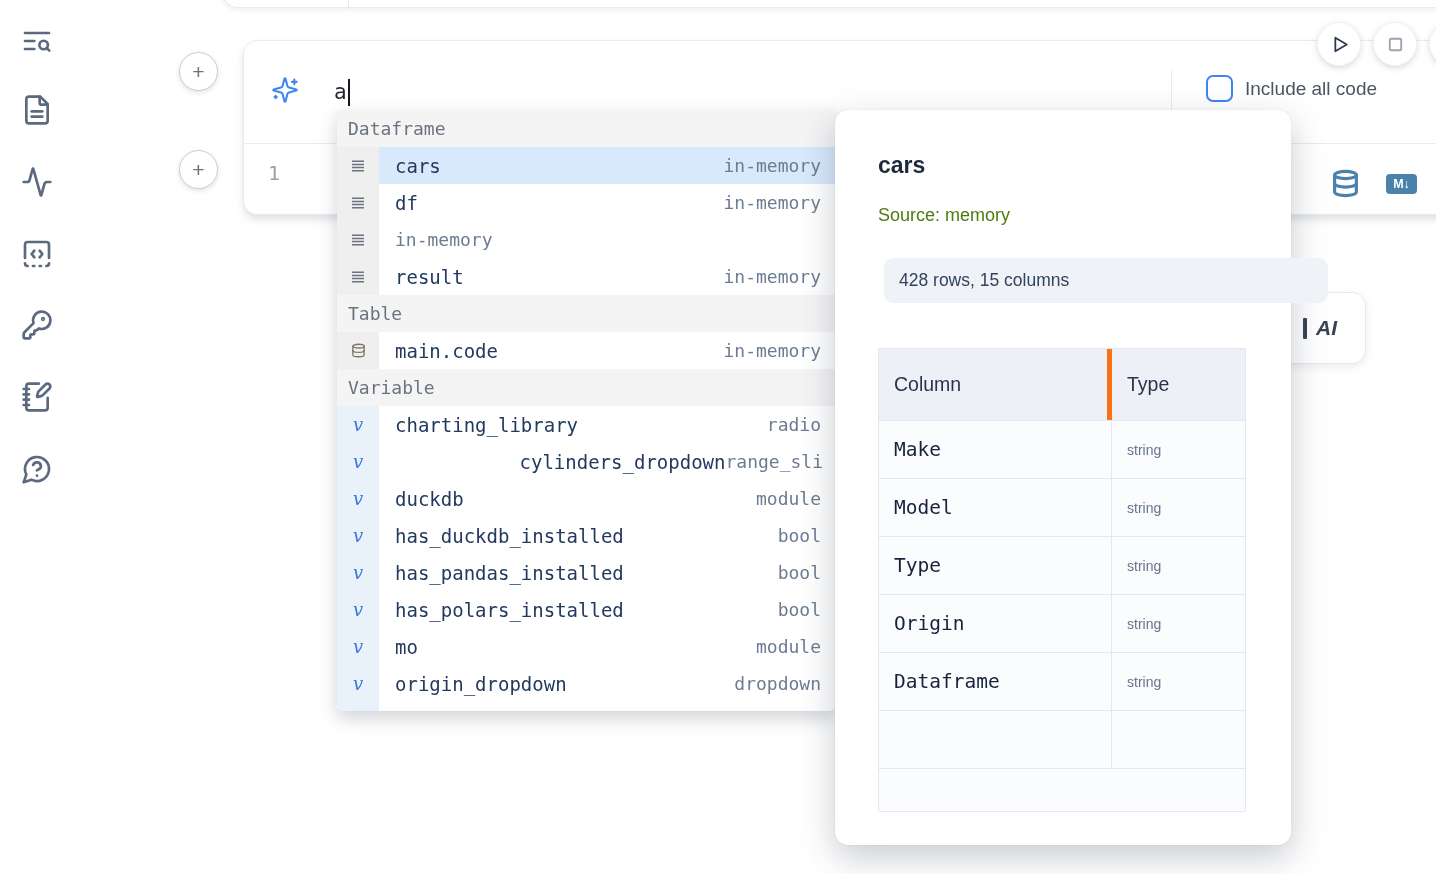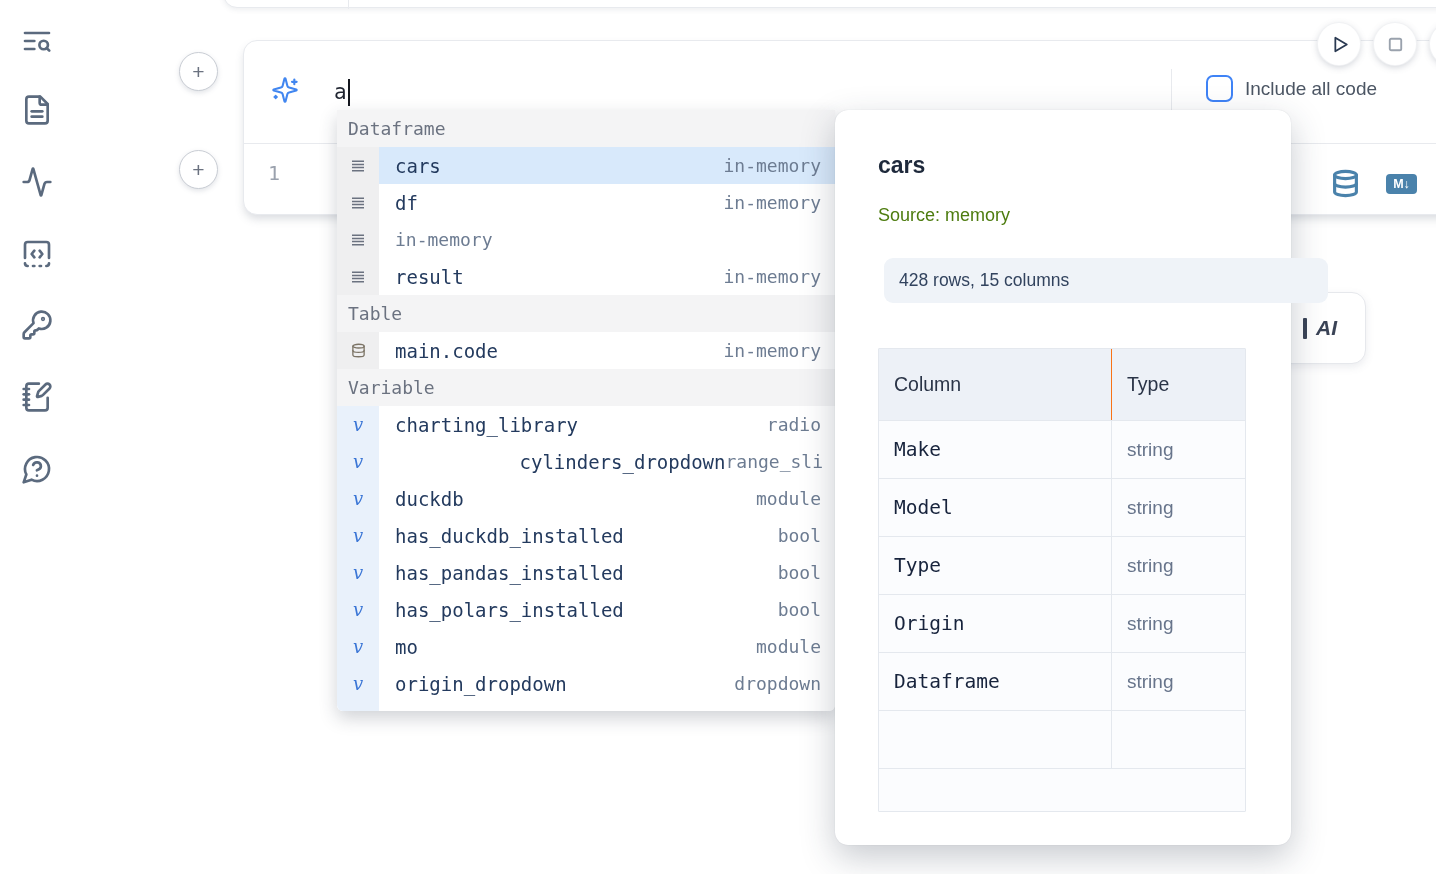--- a/index.html
+++ b/index.html
@@ -75,27 +75,27 @@
     border-radius:13px; box-shadow:0 12px 34px rgba(40,50,70,.26), 0 0 1px rgba(40,50,70,.2); z-index:30; }
   .p-title { position:absolute; left:43px; top:42px; font-size:23px; font-weight:bold; color:#1e293b; }
   .p-source { position:absolute; left:43px; top:95px; font-size:18px; color:#4d7c0f; }
   .p-badge { position:absolute; left:43px; top:148px; width:444px; height:45px; background:#eff3f8;
     border-radius:9px; display:flex; align-items:center; padding-left:15px;
     font-size:17.5px; color:#32435e;margin-left:6px; }
   .p-table { position:absolute; left:43px; top:238px; width:368px; height:464px;
     border:1px solid #e4e8ee; border-radius:1px; overflow:hidden; background:#fbfcfe; }
   .p-thead { height:72px; display:flex; background:#edf1f7; border-bottom:1px solid #e4e8ee; }
   .p-th { font-size:19.5px; color:#2a3447; display:flex; align-items:center; padding-left:15px; }
-  .p-th:first-child { width:233px; border-right:1px solid #f97316; }
+  .p-th:first-child { width:233px; border-right:5px solid #f97316; }
   .p-th:last-child { flex:1; }
   .p-row { height:58px; display:flex; border-bottom:1px solid #e4e8ee; background:#fbfcfe; }
   .p-cell-col { width:233px; border-right:1px solid #e4e8ee; display:flex; align-items:center;
     padding-left:15px; font-family:"DejaVu Sans Mono",monospace; font-size:19.5px; color:#17233c; }
   .p-cell-type { flex:1; display:flex; align-items:center; padding-left:15px;
-    font-size:19px; color:#67748b; }
+    font-size:14px; color:#67748b; }
 
   
   .ai-card { position:absolute; left:1232px; top:292px; width:134px; height:72px; background:#fff;
     border:1px solid #e6e8ec; border-radius:14px; box-shadow:0 3px 8px rgba(90,100,120,.12);
     z-index:8; display:flex; align-items:center; justify-content:flex-end; padding-right:28px;
     cursor:pointer; }
   .ai-card .stem { width:4px; height:21px; background:#3a4356; border-radius:1px; margin-right:9px; }
   .ai-card .lbl { font-size:21px; font-weight:bold; color:#3a4356;font-style:italic; }
 </style>
 </head>

